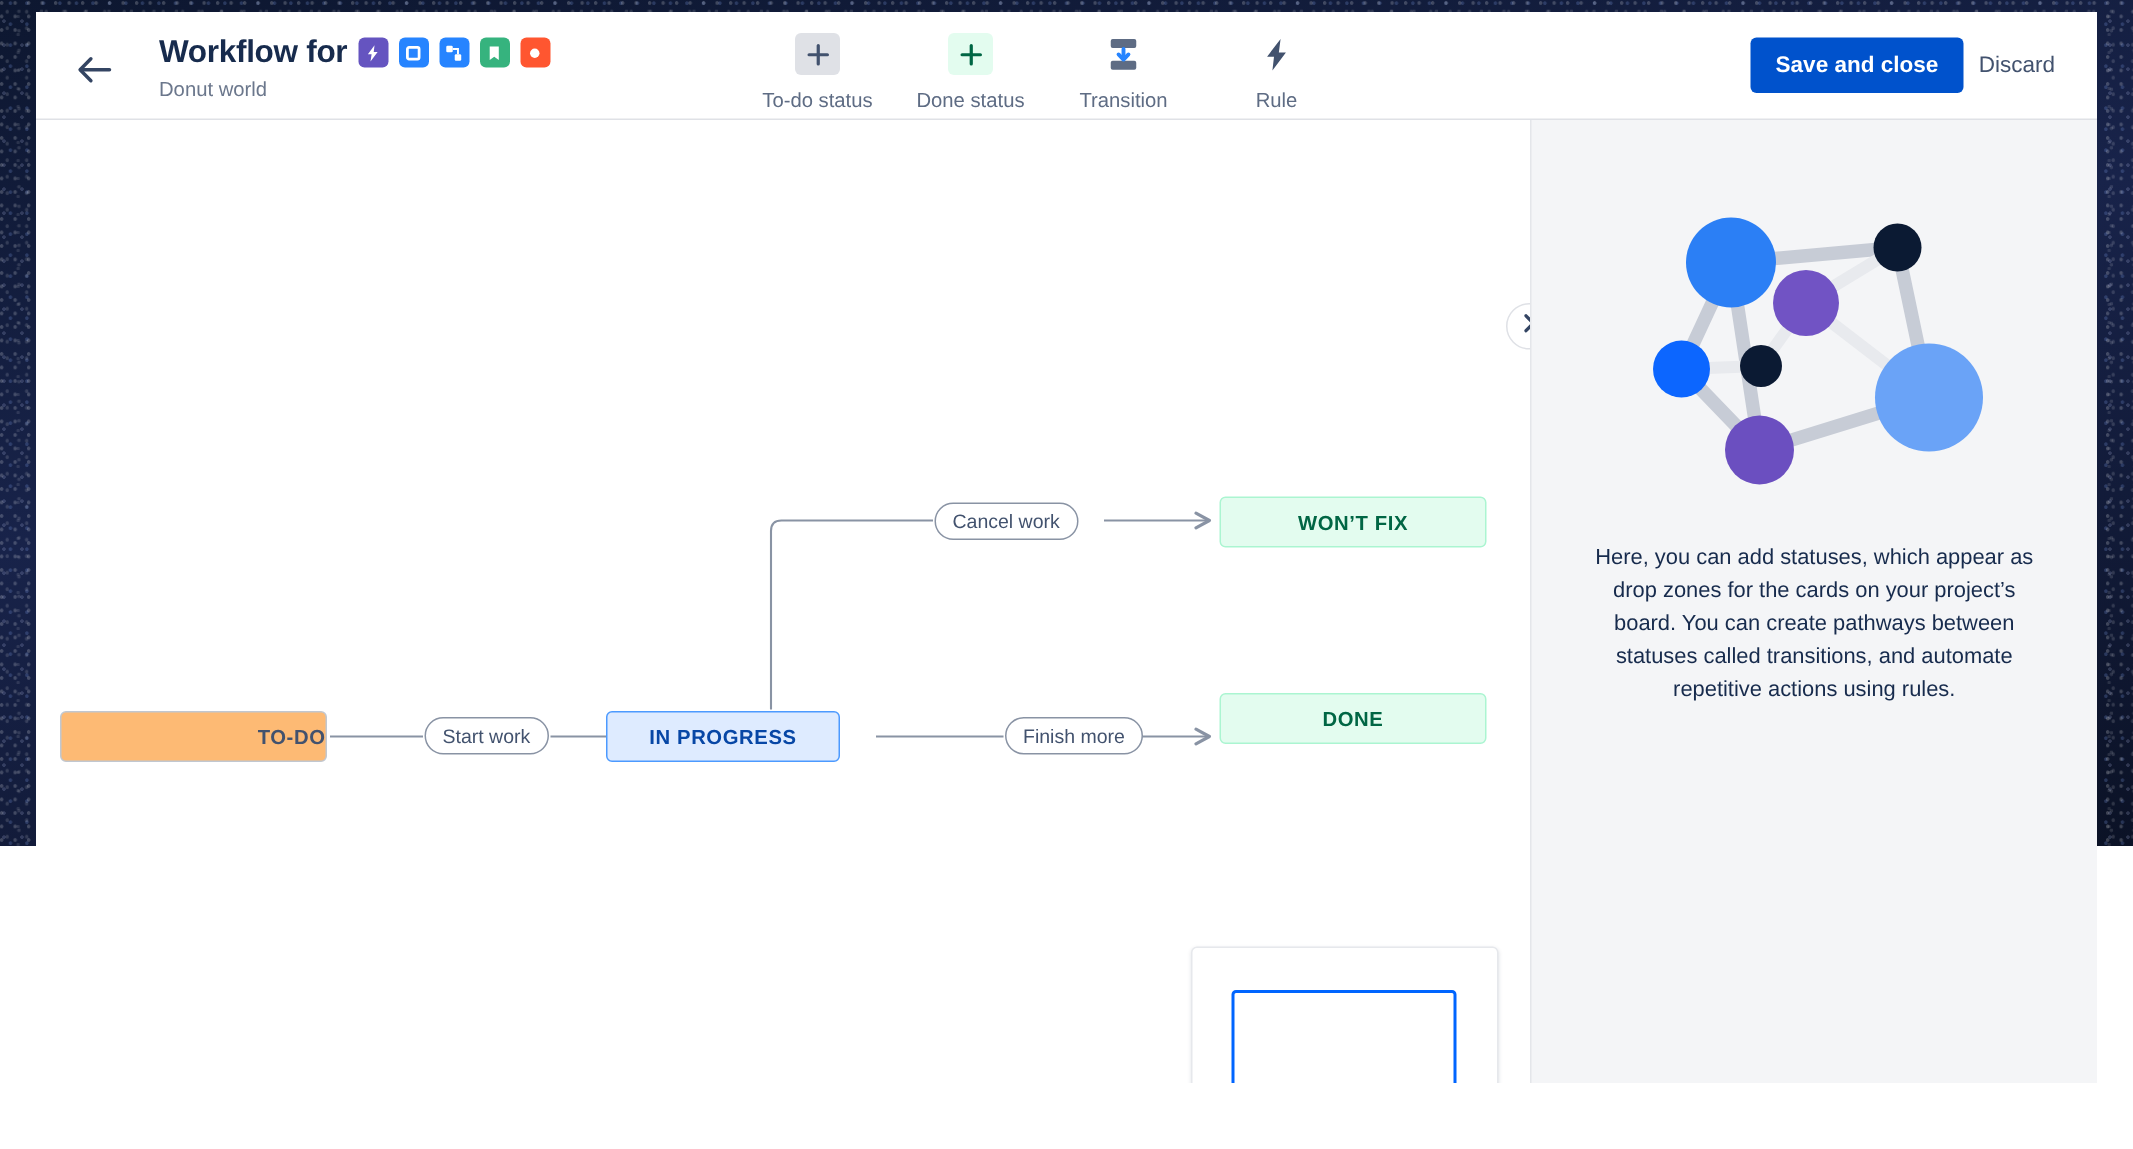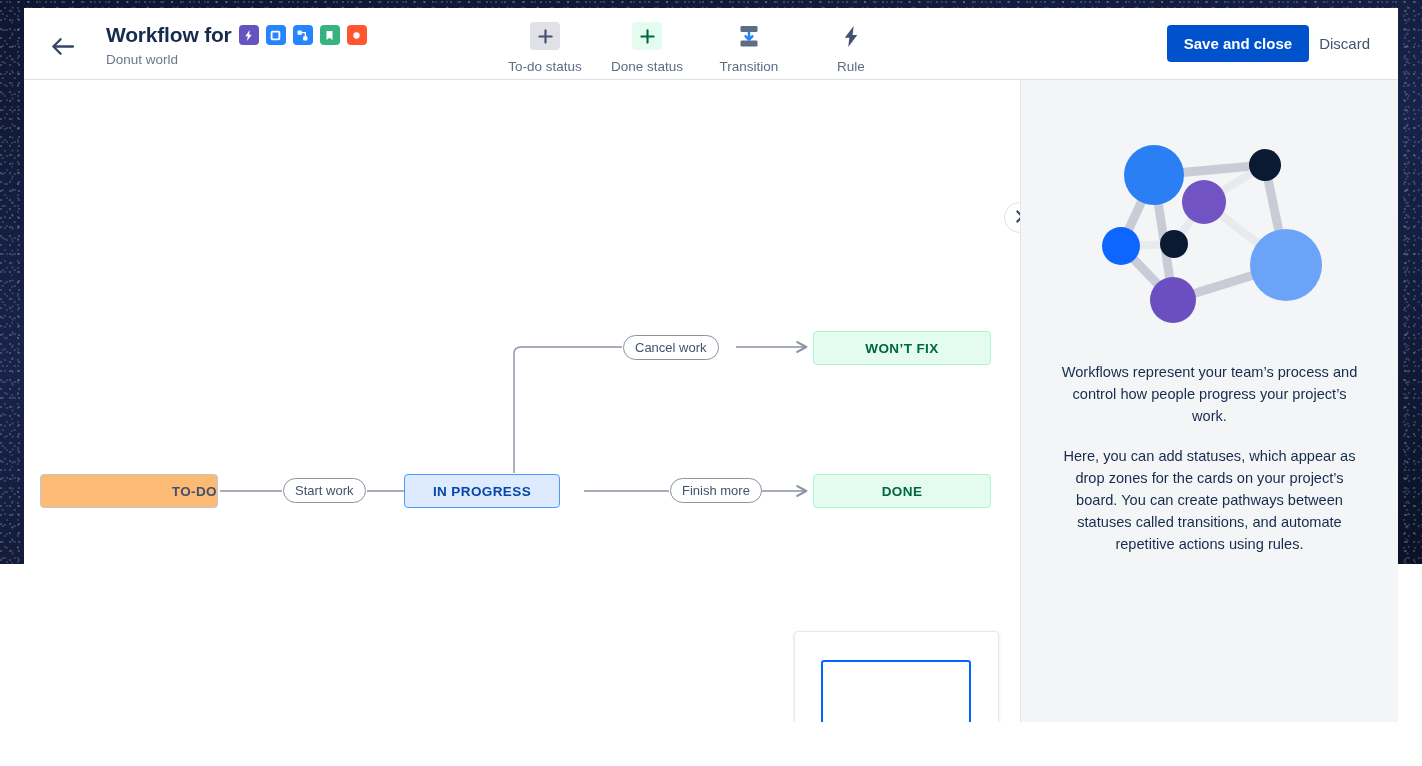--- a/index.html
+++ b/index.html
@@ -326,21 +326,21 @@
         </div>
 
         <div class="node prog" style="left:380px; top:394px; width:156px;">
           <span>IN PROGRESS</span>
         </div>
 
         <div class="node done" style="left:789px; top:251px; width:178px;">
           <span>WON’T FIX</span>
         </div>
 
-        <div class="node done" style="left:789px; top:394px; width:178px;">
+        <div class="node done" style="left:789px; top:382px; width:178px;">
           <span>DONE</span>
         </div>
 
         <div class="pill" style="left:259px; top:398px;">
           <span>Start work</span>
         </div>
 
         <div class="pill" style="left:599px; top:255px;">
           <span>Cancel work</span>
         </div>
@@ -383,18 +383,17 @@
           <circle cx="64" cy="47" r="30" fill="#2b7ff5"></circle>
           <circle cx="64" cy="47" r="30" fill="none"></circle>
           <circle cx="175" cy="37" r="16" fill="#0b1a33"></circle>
           <circle cx="114" cy="74" r="22" fill="#7153c4"></circle>
           <circle cx="31" cy="118" r="19" fill="#0c66ff"></circle>
           <circle cx="84" cy="116" r="14" fill="#0b1a33"></circle>
           <circle cx="196" cy="137" r="36" fill="#6aa3f7"></circle>
           <circle cx="83" cy="172" r="23" fill="#6b4fc0"></circle>
         </svg>
 
-        <p>Workflows represent your team’s process and control how people progress your project’s work.</p>
         <p>Here, you can add statuses, which appear as drop zones for the cards on your project’s board. You can create pathways between statuses called transitions, and automate repetitive actions using rules.</p>
       </div>
     </div>
   </div>
 </div>
 
 </body></html>

